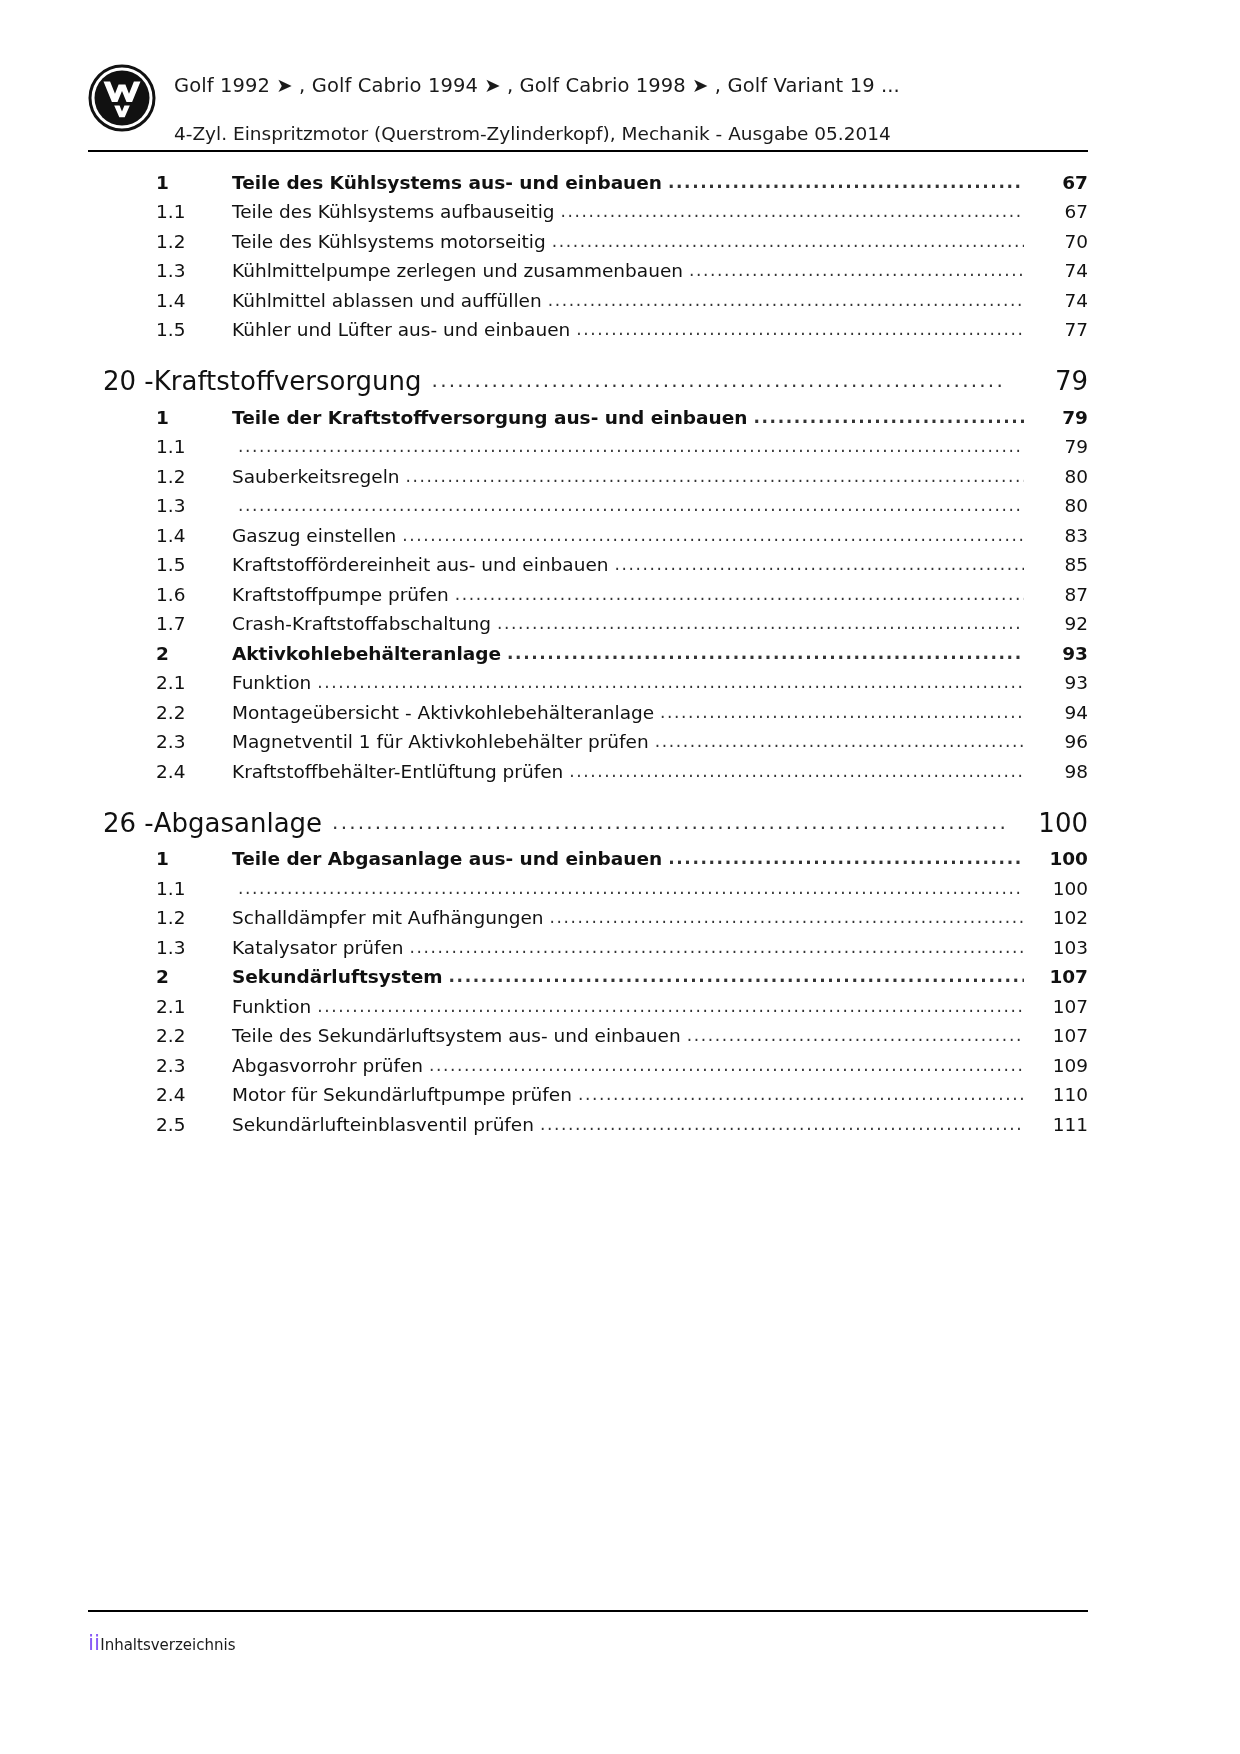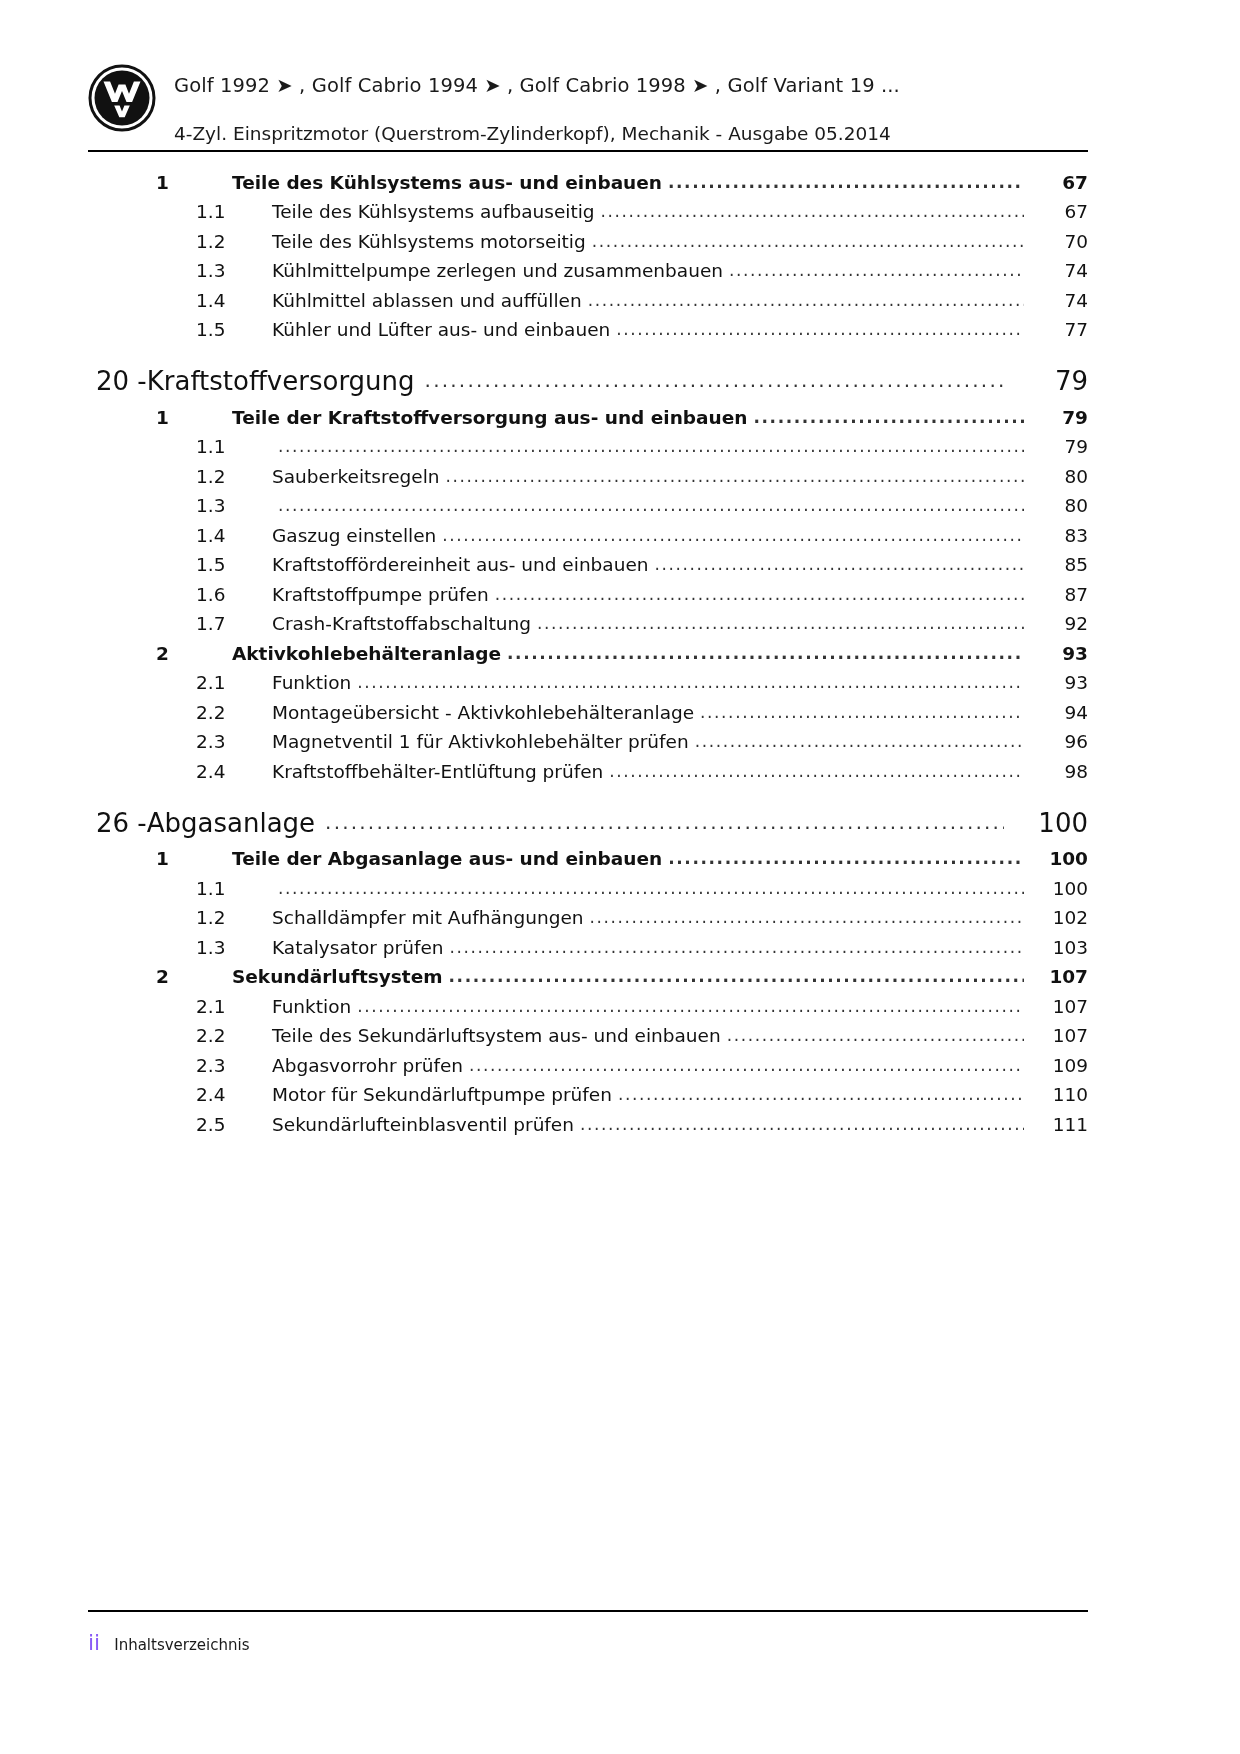--- a/index.html
+++ b/index.html
@@ -101,35 +101,35 @@
     position: relative;
     top: -1px;
   }
   .row .page-no {
     flex: 0 0 auto;
     text-align: right;
     min-width: 58px;
   }
 
   
-  .row.lvl-sub .num { width: 76px; margin-left: 108px; }
+  .row.lvl-sub .num { width: 76px; margin-left: 68px; }
   .row.lvl-sub .page-no { width: 58px; }
 
   
   .row.lvl-main { font-weight: bold; }
   .row.lvl-main .num { width: 76px; margin-left: 68px; }
   .row.lvl-main .page-no { width: 58px; }
 
   
   .row.lvl-chapter {
     font-size: 26px;
     padding: 17px 0 9px 0;
     font-weight: normal;
   }
-  .row.lvl-chapter .num { width: auto; margin-left: 8px; }
+  .row.lvl-chapter .num { width: auto; margin-left: 15px; }
   .row.lvl-chapter .title { margin-left: 0; }
   .row.lvl-chapter .leader {
     font-size: 20px;
     letter-spacing: 2.2px;
     top: -3px;
     margin: 0 10px;
   }
   .row.lvl-chapter .page-no { width: 74px; }
 
   .spacer-block { height: 6px; }
@@ -149,21 +149,20 @@
     top: 1630px;
     display: flex;
     align-items: baseline;
   }
   .footer-page {
     font-size: 22px;
     color: #8b5cf6;
   }
   .footer-label {
     font-size: 15px;
-    margin-left: 14px;
     color: #1a1a1a;
   }
 </style>
 </head>
 <body>
 
 <div class="page">
 
   <div class="header">
     <div class="header-inner">

